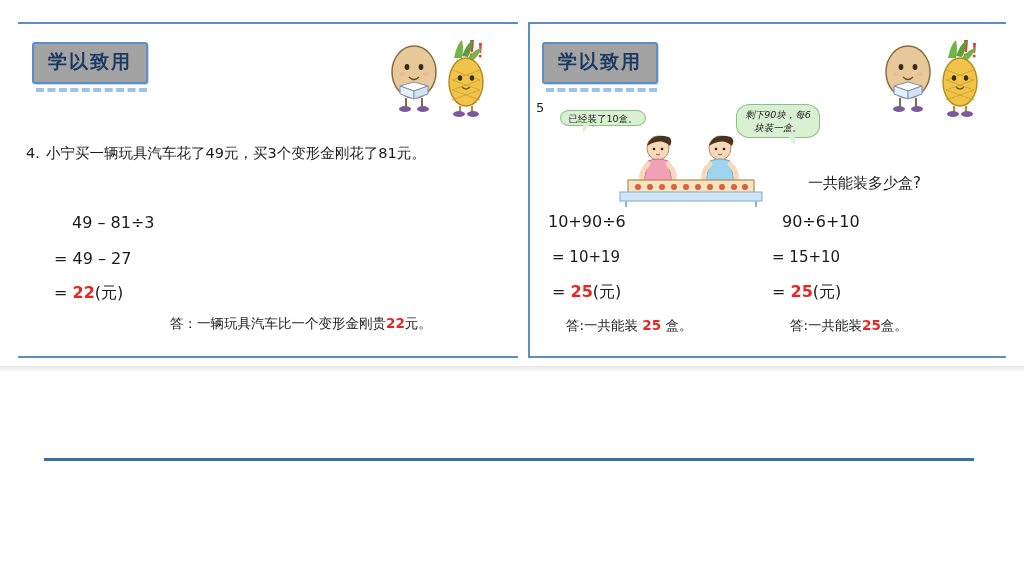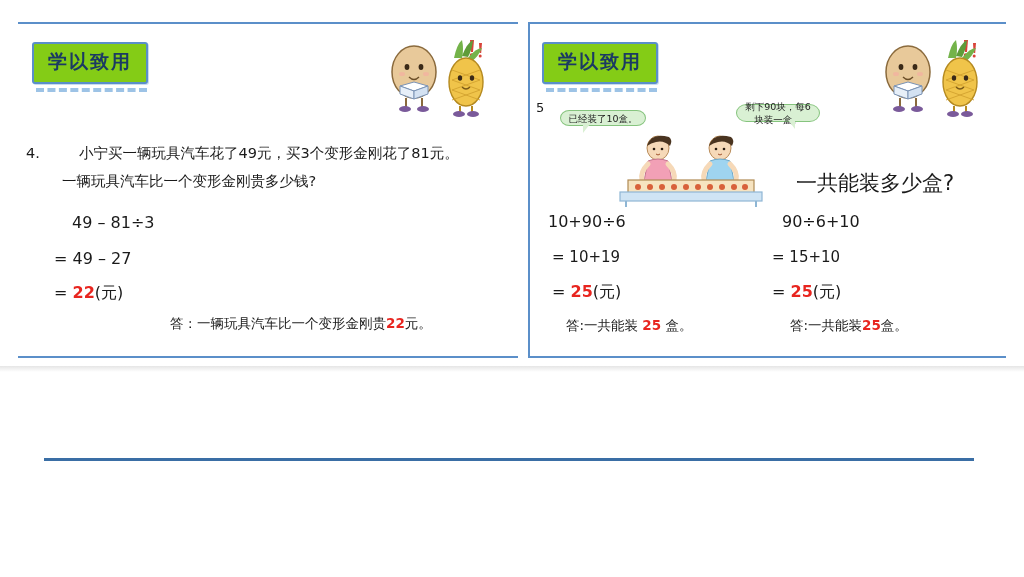--- a/index.html
+++ b/index.html
@@ -47,21 +47,21 @@
     background: #5b8fc9;
   }
 
   
   .badge {
     position: absolute;
     display: inline-block;
   }
   .badge .badge-box {
     border: 2px solid #5b8fc9;
-    background: #84cc16;
+    background: #a3a3a3;
     border-radius: 3px;
     padding: 5px 14px 7px 14px;
     font-family: "DejaVu Sans", sans-serif;
     font-weight: bold;
     font-size: 19px;
     color: #1b3a63;
     letter-spacing: 2px;
     white-space: nowrap;
     box-shadow: 1px 1px 0 #c9dcef;
   }
@@ -232,22 +232,21 @@
           <ellipse cx="94" cy="44" rx="2.2" ry="2.8" fill="#3a2a18"></ellipse>
           <path d="M84 53 q4 4 8 0" stroke="#7a5a18" stroke-width="1.3" fill="none"></path>
           <path d="M82 72 l0 7 M94 72 l0 7" stroke="#b58a20" stroke-width="2"></path>
           <ellipse cx="81" cy="80" rx="6" ry="3" fill="#7a5a9a"></ellipse>
           <ellipse cx="95" cy="80" rx="6" ry="3" fill="#7a5a9a"></ellipse>
         </g>
       </svg>
     </div>
 
     <div class="q-text cn" style="left:8px; top:118px;">4.</div>
-    <div class="q-text cn" style="left:28px; top:118px;margin-left:33px;">小宁买一辆玩具汽车花了49元，买3个变形金刚花了81元。</div>
-    <div class="q-text cn" style="left:44px; top:146px;">一辆玩具汽车比一个变形金刚贵多少钱?</div>
+    <div class="q-text cn" style="left:28px; top:118px;">小宁买一辆玩具汽车花了49元，买3个变形金刚花了81元。</div>
 
     <div class="step cn" style="left:54px; top:191px;text-align:center;">49 – 81÷3</div>
     <div class="step cn" style="left:36px; top:227px;">= 49 – 27</div>
 
     <div class="step cn" style="left:36px; top:261px;">
       <span>=</span>
       <span class="red">22</span><span>(元)</span>
     </div>
 
     <div class="answer cn" style="left:152px; top:293px;">
@@ -302,21 +301,21 @@
           <path d="M82 72 l0 7 M94 72 l0 7" stroke="#b58a20" stroke-width="2"></path>
           <ellipse cx="81" cy="80" rx="6" ry="3" fill="#7a5a9a"></ellipse>
           <ellipse cx="95" cy="80" rx="6" ry="3" fill="#7a5a9a"></ellipse>
         </g>
       </svg>
     </div>
 
     <div class="small-num" style="left:8px; top:78px;">5</div>
 
     <div class="bubble tail-left" style="left:32px; top:88px; width:86px; height:16px; display:flex; align-items:center; justify-content:center;">已经装了10盒。</div>
-    <div class="bubble tail-right" style="left:208px; top:82px; width:84px; height:18px; display:flex; align-items:center; justify-content:center;">剩下90块，每6块装一盒。</div>
+    <div class="bubble tail-right" style="left:208px; top:82px; width:84px; height:34px; display:flex; align-items:center; justify-content:center;font-style:italic;">剩下90块，每6块装一盒。</div>
 
     <div class="kids-illus" style="left:64px; top:108px;">
       <svg width="200" height="78" viewBox="0 0 200 78" xmlns="http://www.w3.org/2000/svg">
 
         <g>
           <ellipse cx="66" cy="18" rx="11" ry="12" fill="#f6d9b8" stroke="#b98c5a" stroke-width="1"></ellipse>
           <path d="M55 16 q4 -14 22 -9 q4 3 1 9 q-6 -6 -14 -4 q-5 1 -9 4z" fill="#4a3420"></path>
           <circle cx="62" cy="19" r="1.3" fill="#2a1c10"></circle>
           <circle cx="70" cy="19" r="1.3" fill="#2a1c10"></circle>
           <path d="M64 24 q2 2 4 0" stroke="#a0522d" stroke-width="1" fill="none"></path>
@@ -349,21 +348,21 @@
               <circle cx="130" cy="57" r="3"></circle>
               <circle cx="142" cy="57" r="3"></circle>
             <circle cx="153" cy="57" r="3"></circle>
           </g>
           <rect x="28" y="62" width="142" height="9" fill="#cfe4f4" stroke="#8fb6d4" stroke-width="1.2"></rect>
           <path d="M34 71 l0 6 M164 71 l0 6" stroke="#8fb6d4" stroke-width="2"></path>
         </g>
       </svg>
     </div>
 
-    <div class="q-text cn" style="left:268px; top:148px; font-size:21px;">一共能装多少盒?</div>
+    <div class="q-text cn" style="left:280px; top:148px; font-size:15px;">一共能装多少盒?</div>
 
     <div class="step cn" style="left:20px; top:190px;">10+90÷6</div>
     <div class="step cn" style="left:24px; top:226px; font-size:15px;">= 10+19</div>
     <div class="step cn" style="left:24px; top:260px;">
       <span>=</span>
       <span class="red">25</span><span>(元)</span>
     </div>
     <div class="answer cn" style="left:38px; top:295px;">
       <span>答:一共能装</span>
       <span class="red">25</span>

